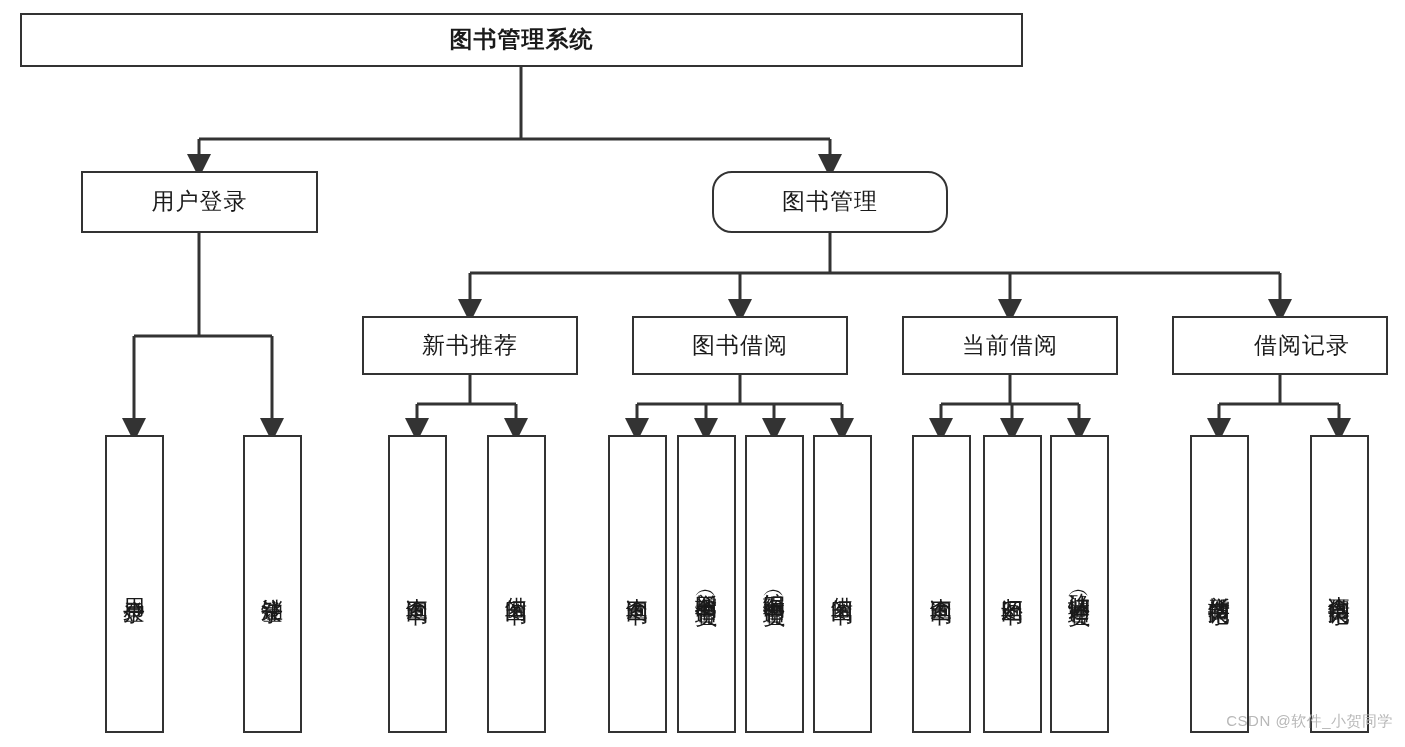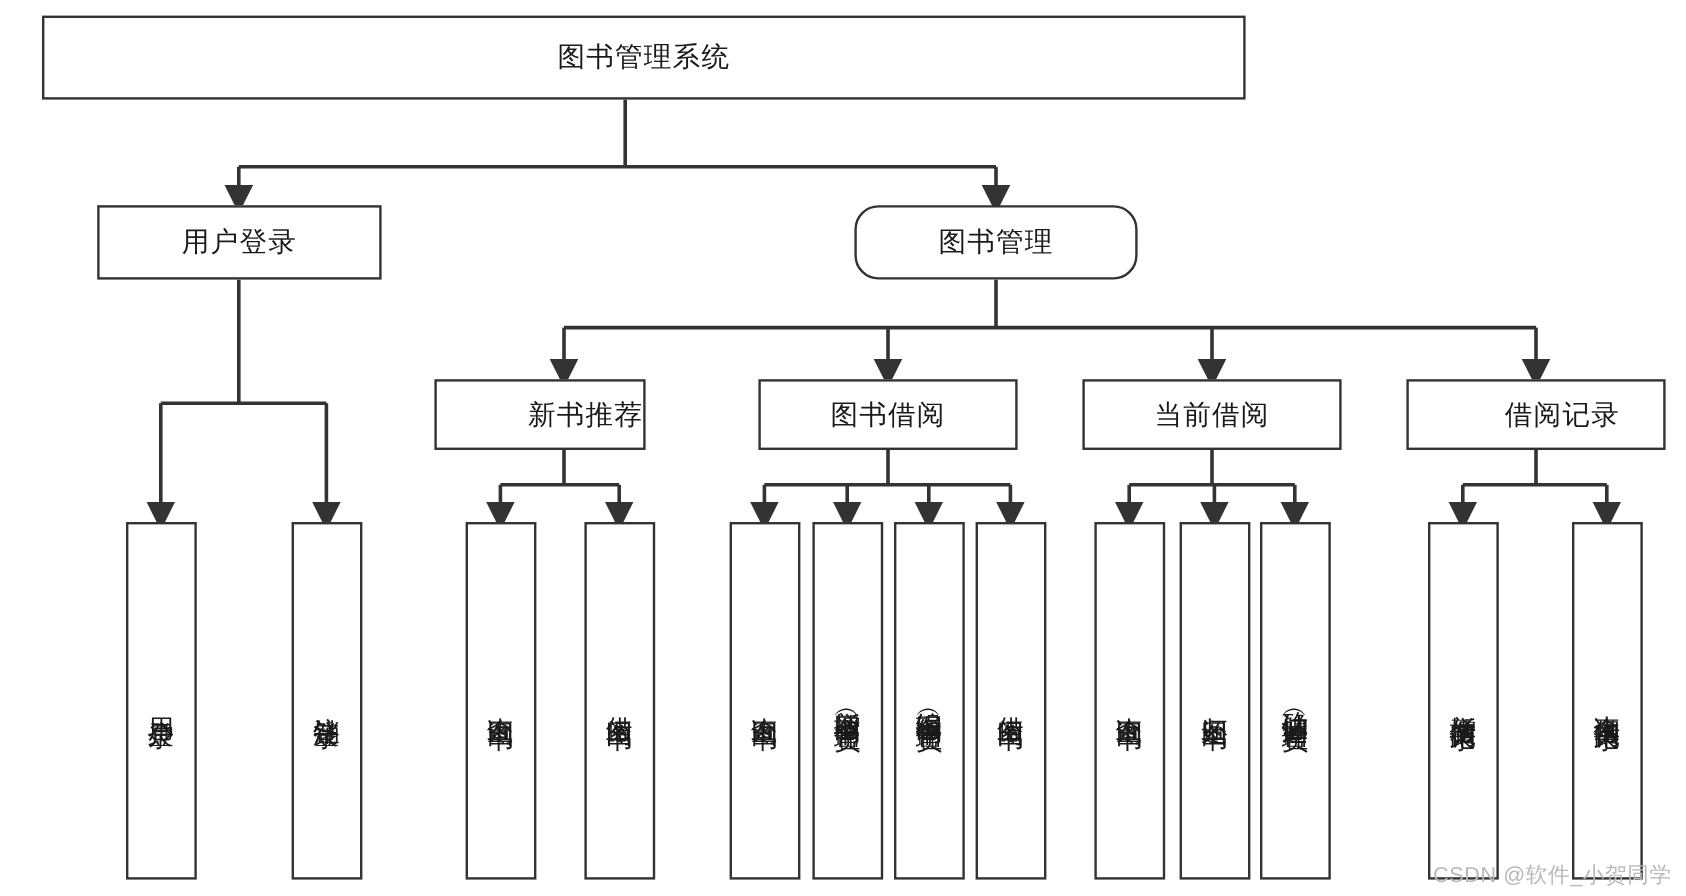--- a/index.html
+++ b/index.html
@@ -54,22 +54,22 @@
   }
   .node.vertical .vtext {
     writing-mode: vertical-rl;
     text-orientation: upright;
     white-space: nowrap;
     display: block;
   }
   #watermark {
     position: absolute;
     right: 12px;
-    bottom: 6px;
-    font-size: 18px;
+    bottom: 16px;
+    font-size: 15px;
     color: #b8b8b8;
     letter-spacing: 0.5px;
     z-index: 3;
     white-space: nowrap;
     margin-top: 44px;
   }
 </style>
 </head>
 <body>
 
@@ -118,32 +118,32 @@
       <path d="M1012,404 L1012,424" marker-end="url(#arrow)"></path>
       <path d="M1079,404 L1079,424" marker-end="url(#arrow)"></path>
 
       <path d="M1280,375 L1280,404"></path>
       <path d="M1219,404 L1339,404"></path>
       <path d="M1219,404 L1219,424" marker-end="url(#arrow)"></path>
       <path d="M1339,404 L1339,424" marker-end="url(#arrow)"></path>
     </g>
   </svg>
 
-  <div class="node horizontal" id="node-root" style="left: 35px; top: 13px; width: 1003px; height: 70px;">
+  <div class="node horizontal" id="node-root" style="left: 20px; top: 13px; width: 1003px; height: 54px; font-weight: bold;">
     <span>图书管理系统</span>
   </div>
 
   <div class="node horizontal" id="node-l2-0" style="left: 81px; top: 171px; width: 237px; height: 62px;">
     <span>用户登录</span>
   </div>
   <div class="node horizontal" id="node-l2-1" style="left: 712px; top: 171px; width: 236px; height: 62px; border-radius: 20px;">
     <span>图书管理</span>
   </div>
 
-  <div class="node horizontal" id="node-l3-0" style="left: 362px; top: 316px; width: 176px; height: 59px; justify-content: flex-end;">
+  <div class="node horizontal" id="node-l3-0" style="left: 362px; top: 316px; width: 216px; height: 59px;">
     <span>新书推荐</span>
   </div>
   <div class="node horizontal" id="node-l3-1" style="left: 632px; top: 316px; width: 216px; height: 59px;">
     <span>图书借阅</span>
   </div>
   <div class="node horizontal" id="node-l3-2" style="left: 902px; top: 316px; width: 216px; height: 59px;">
     <span>当前借阅</span>
   </div>
   <div class="node horizontal" id="node-l3-3" style="left: 1172px; top: 316px; width: 216px; height: 59px; padding-left: 44px;">
     <span>借阅记录</span>

